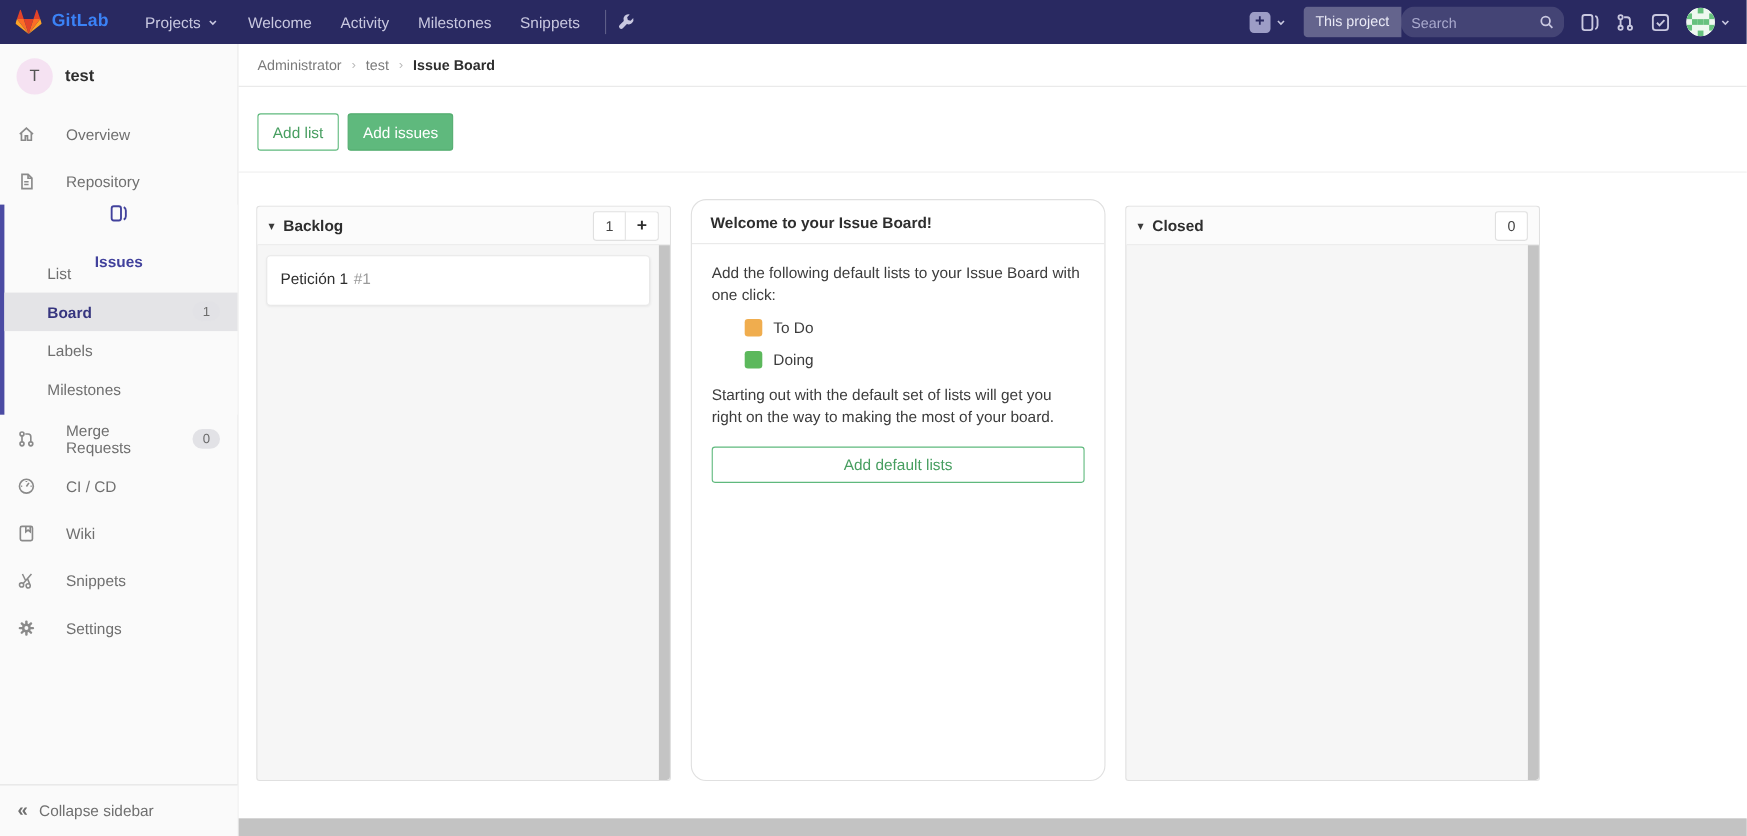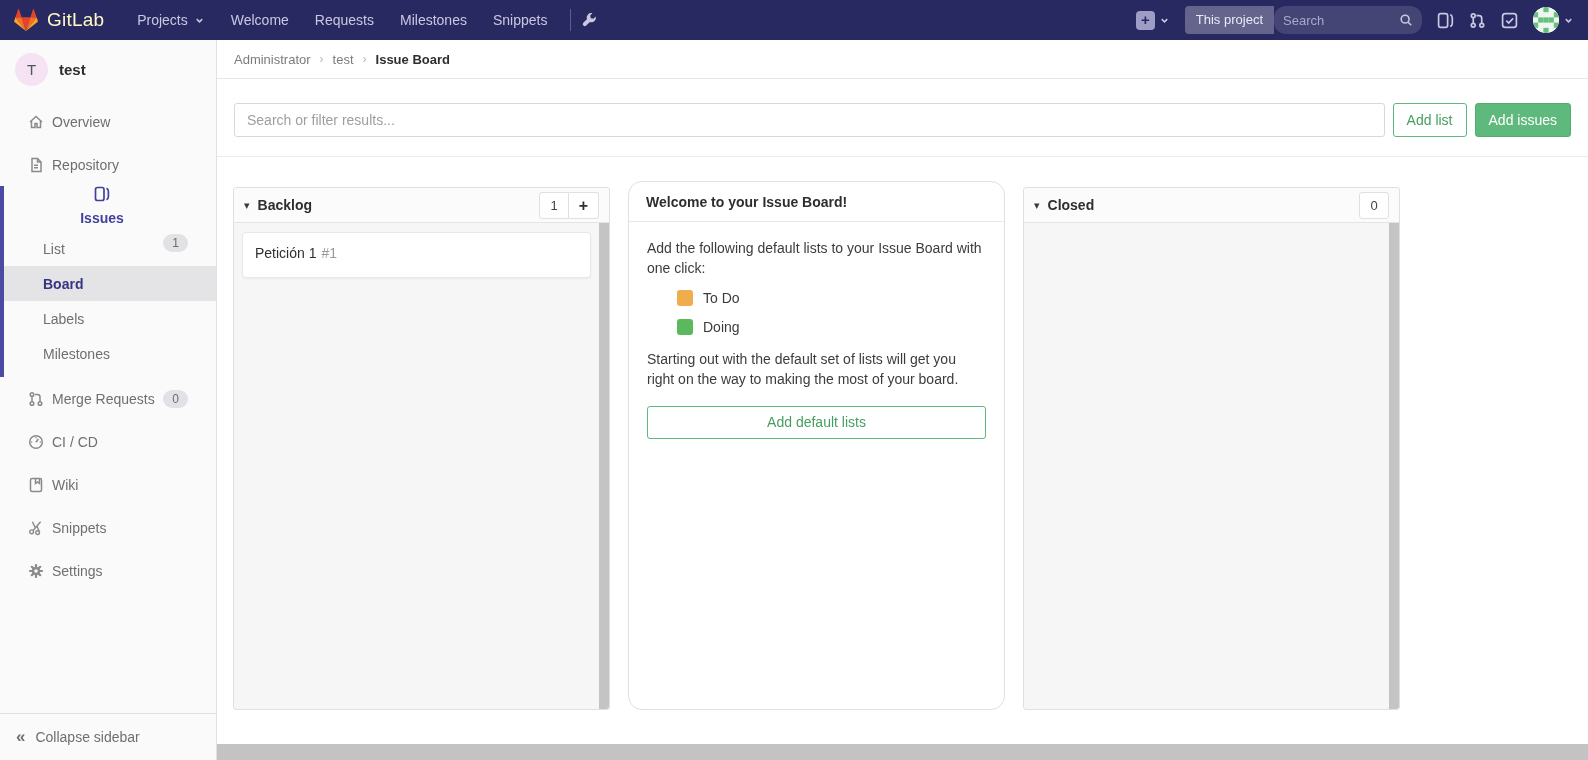--- a/index.html
+++ b/index.html
@@ -11,21 +11,21 @@
   }
   svg { display:block; }
 
   
   .navbar {
     position:absolute; top:0; left:0; right:0; height:40px;
     background:#292961; display:flex; align-items:center; padding:0 14px;
     color:#c9c8e0; z-index:10;
   }
   .brand { display:flex; align-items:center; gap:9px; margin-right:20px; }
-  .brand-name { color:#fef9c3; font-size:19px; font-weight:normal; letter-spacing:.2px; }
+  .brand-name { color:#3b82f6; font-size:16px; font-weight:bold; letter-spacing:.2px; }
   .nav-links { display:flex; align-items:center; }
   .nav-link { padding:0 13px; line-height:40px; font-size:14px; color:#c9c8e0; cursor:pointer; display:flex; align-items:center; gap:6px; }
   .nav-divider { width:1px; height:22px; background:rgba(255,255,255,.25); margin:0 10px; }
   .nav-icon { color:#c9c8e0; cursor:pointer; }
   .nav-right { margin-left:auto; display:flex; align-items:center; gap:15px; }
   .plus-group { display:flex; align-items:center; gap:4px; cursor:pointer; }
   .plus-box {
     width:19px; height:19px; border-radius:4px; background:#9d9dc6;
     color:#292961; font-weight:bold; font-size:15px; line-height:18px; text-align:center;
   }
@@ -48,22 +48,22 @@
     position:absolute; top:40px; left:0; bottom:0; width:217px;
     background:#fafafa; border-right:1px solid #e1e1e1;
   }
   .project-head { display:flex; align-items:center; gap:11px; padding:13px 15px 14px; }
   .project-avatar {
     width:33px; height:33px; border-radius:50%; background:#f5e2f2;
     color:#555; display:flex; align-items:center; justify-content:center; font-size:15px;
   }
   .project-name { font-weight:bold; color:#2e2e2e; font-size:15px; }
   .side-item {
-    height:43px; display:flex; align-items:center; gap:8px;
-    padding:0 28px; color:#6f6f6f; font-size:14px; cursor:pointer;
+    height:43px; display:flex; align-items:center; gap:28px;
+    padding:0 16px; color:#6f6f6f; font-size:14px; cursor:pointer;
   }
   .side-item .s-icon { color:#8a8a8a; width:16px; height:16px; flex:0 0 16px; }
   .side-badge {
     margin-left:auto; background:#e2e2e6; color:#6c6c6c; font-size:12px;
     border-radius:10px; padding:2px 9px;
   }
   .issues-block { border-left:4px solid #4b4ba3; background:#fafafa; }
   .issues-block .side-item { padding-left:12px;flex-direction:column; }
   .issues-block .side-item .label-txt,
   .issues-block .side-item .s-icon { color:#41419c; font-weight:bold; }
@@ -185,21 +185,21 @@
   <nav class="nav-links">
     <span class="nav-link">
       <span>Projects</span>
       <span>
         <svg width="11" height="11" viewBox="0 0 12 12" fill="none" stroke="currentColor" stroke-width="1.6">
             <path d="M3 4.5l3 3 3-3"></path>
           </svg>
       </span>
     </span>
     <span class="nav-link">Welcome</span>
-    <span class="nav-link">Requests</span>
+    <span class="nav-link">Activity</span>
     <span class="nav-link">Milestones</span>
     <span class="nav-link">Snippets</span>
   </nav>
   <span class="nav-divider"></span>
   <span class="nav-icon">
     <svg width="17" height="17" viewBox="0 0 16 16">
         <path fill="currentColor" d="M13.8 4.2a4.1 4.1 0 0 1-5.4 5.1l-3.5 3.5a1.9 1.9 0 1 1-2.7-2.7l3.5-3.5a4.1 4.1 0 0 1 5.1-5.4L8.6 3.4l.6 2.4 2.4.6 2.2-2.2z"></path>
       </svg>
   </span>
 
@@ -389,21 +389,20 @@
 
   <div class="breadcrumb-bar">
     <span class="crumb">Administrator</span>
     <span class="crumb-sep">›</span>
     <span class="crumb">test</span>
     <span class="crumb-sep">›</span>
     <span class="crumb-current">Issue Board</span>
   </div>
 
   <div class="filter-section">
-    <input type="text" class="filter-input" placeholder="Search or filter results..." style="">
     <button class="btn btn-add-list">Add list</button>
     <button class="btn btn-add-issues">Add issues</button>
   </div>
 
   <div class="board-area">
 
     <section class="board-col col-offset">
       <div class="col-header">
         <span class="caret">▾</span>
         <span class="col-title">Backlog</span>

